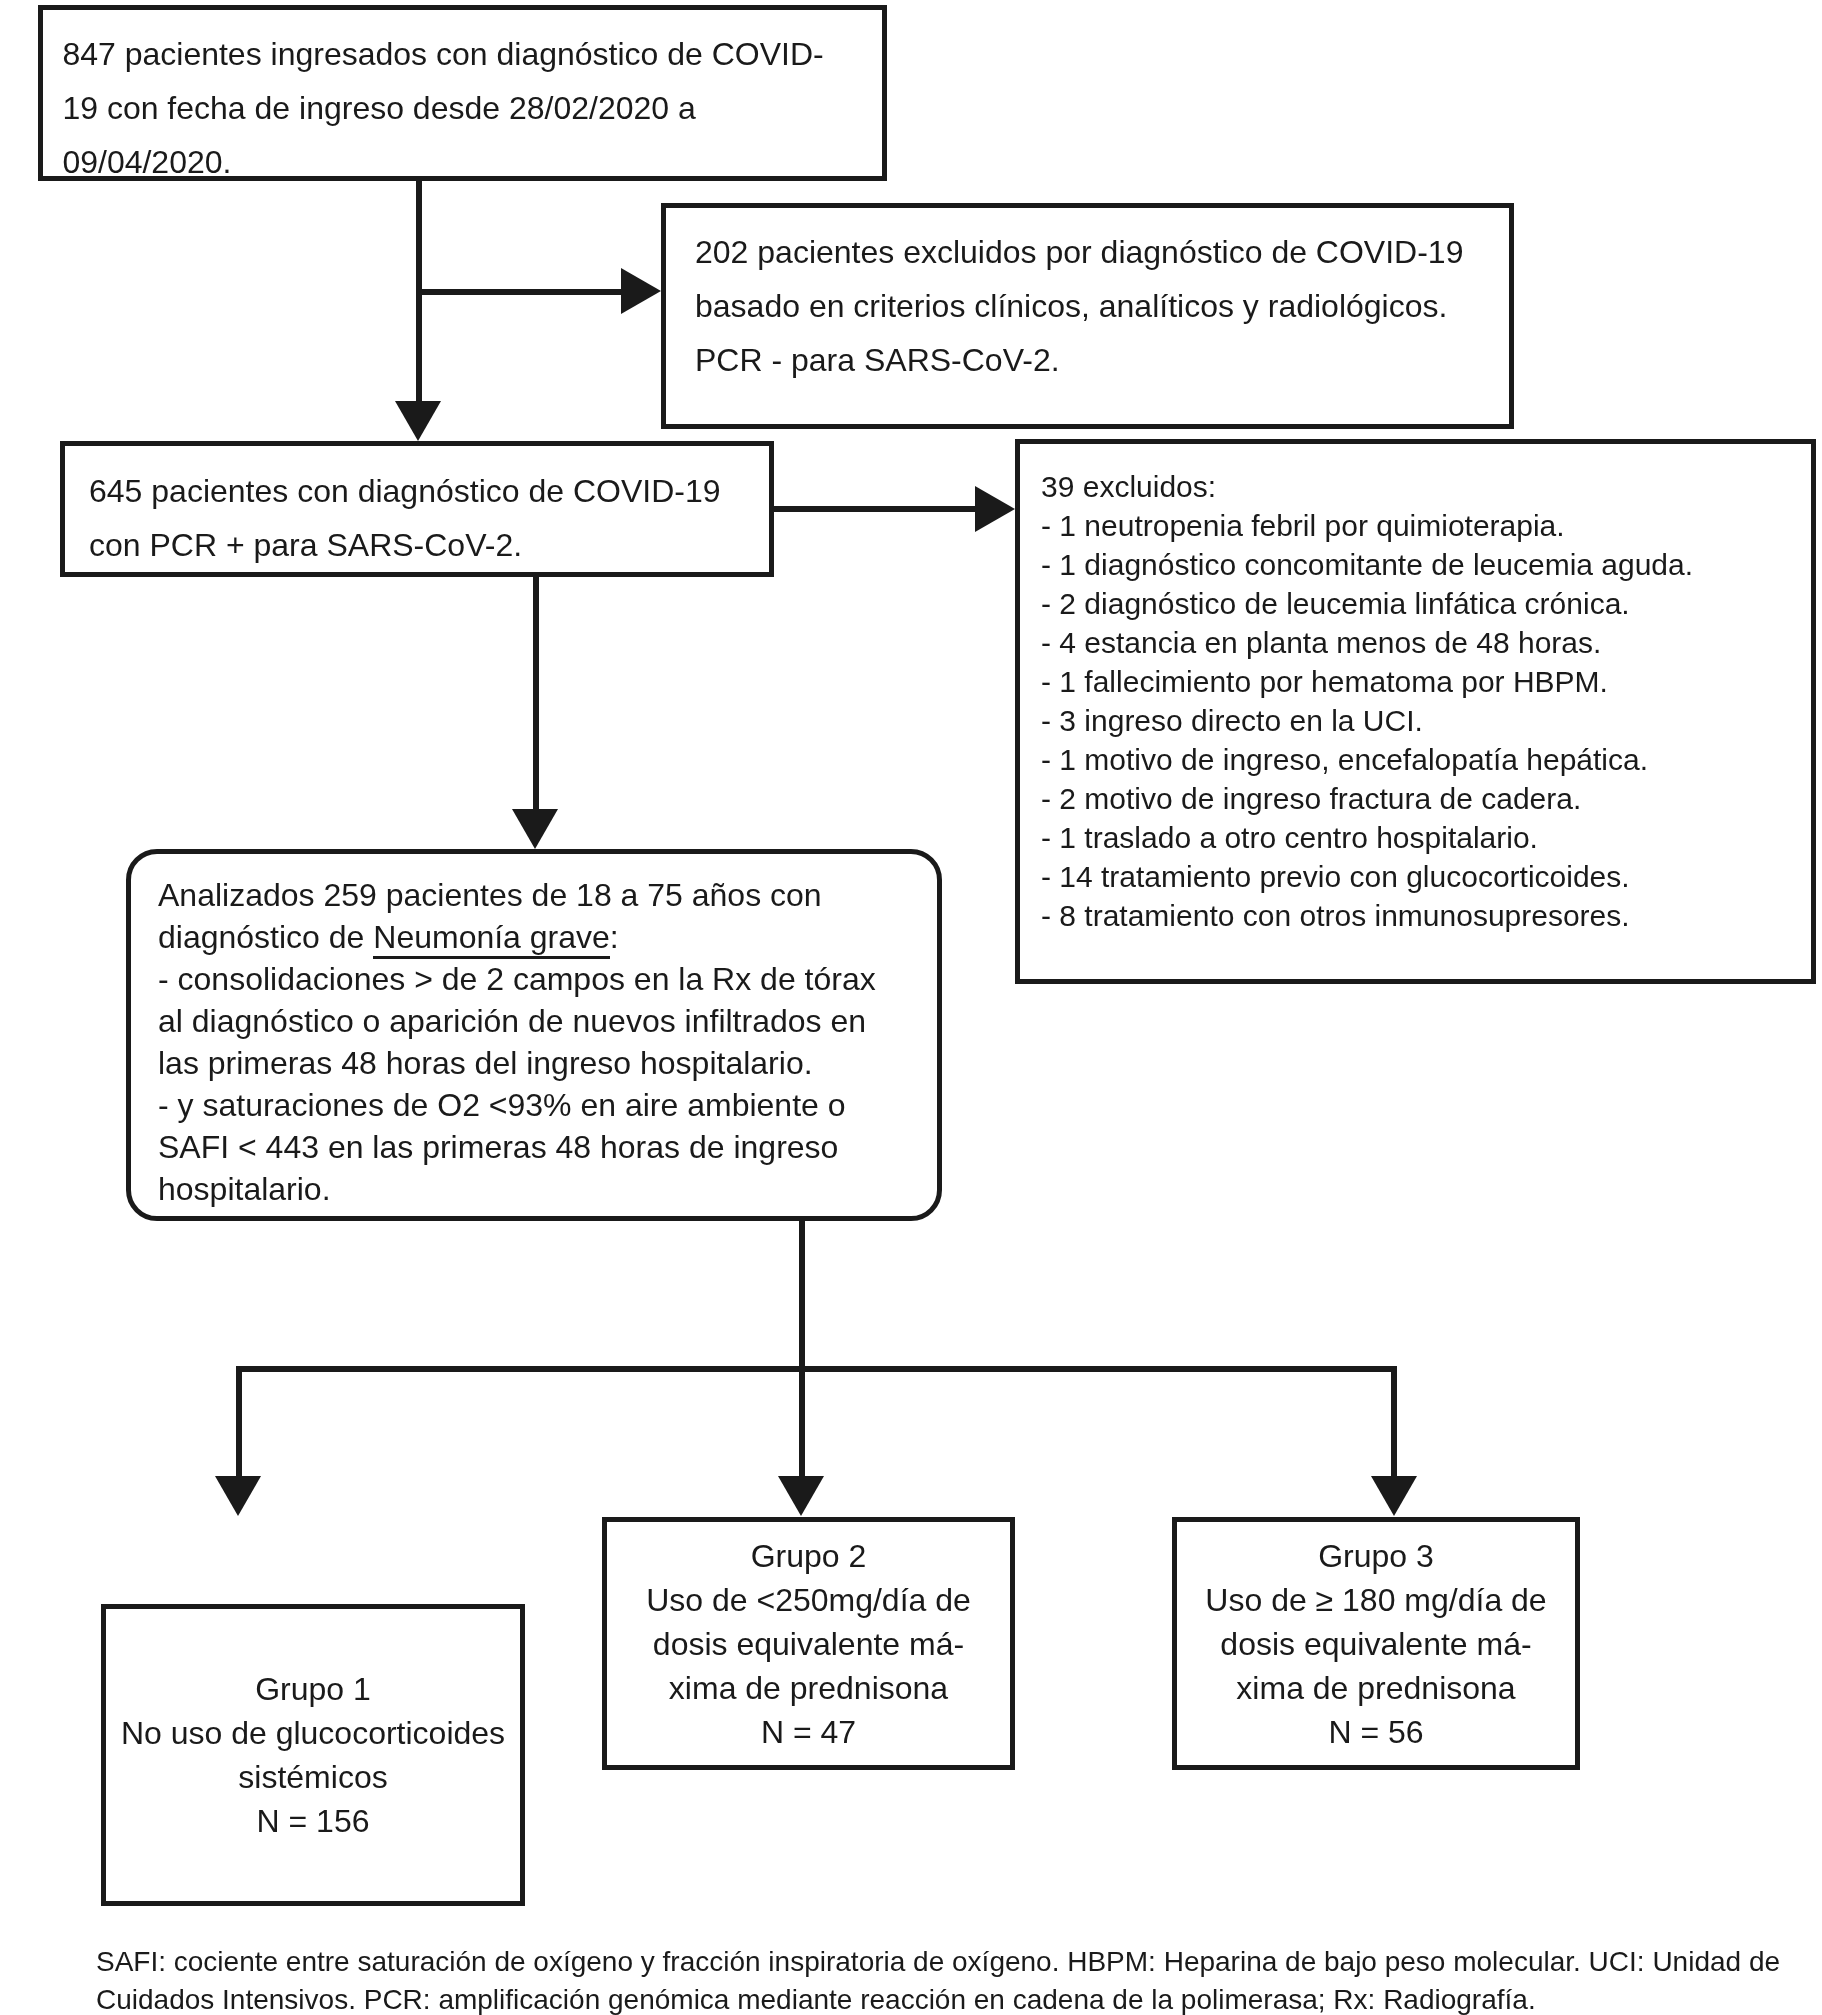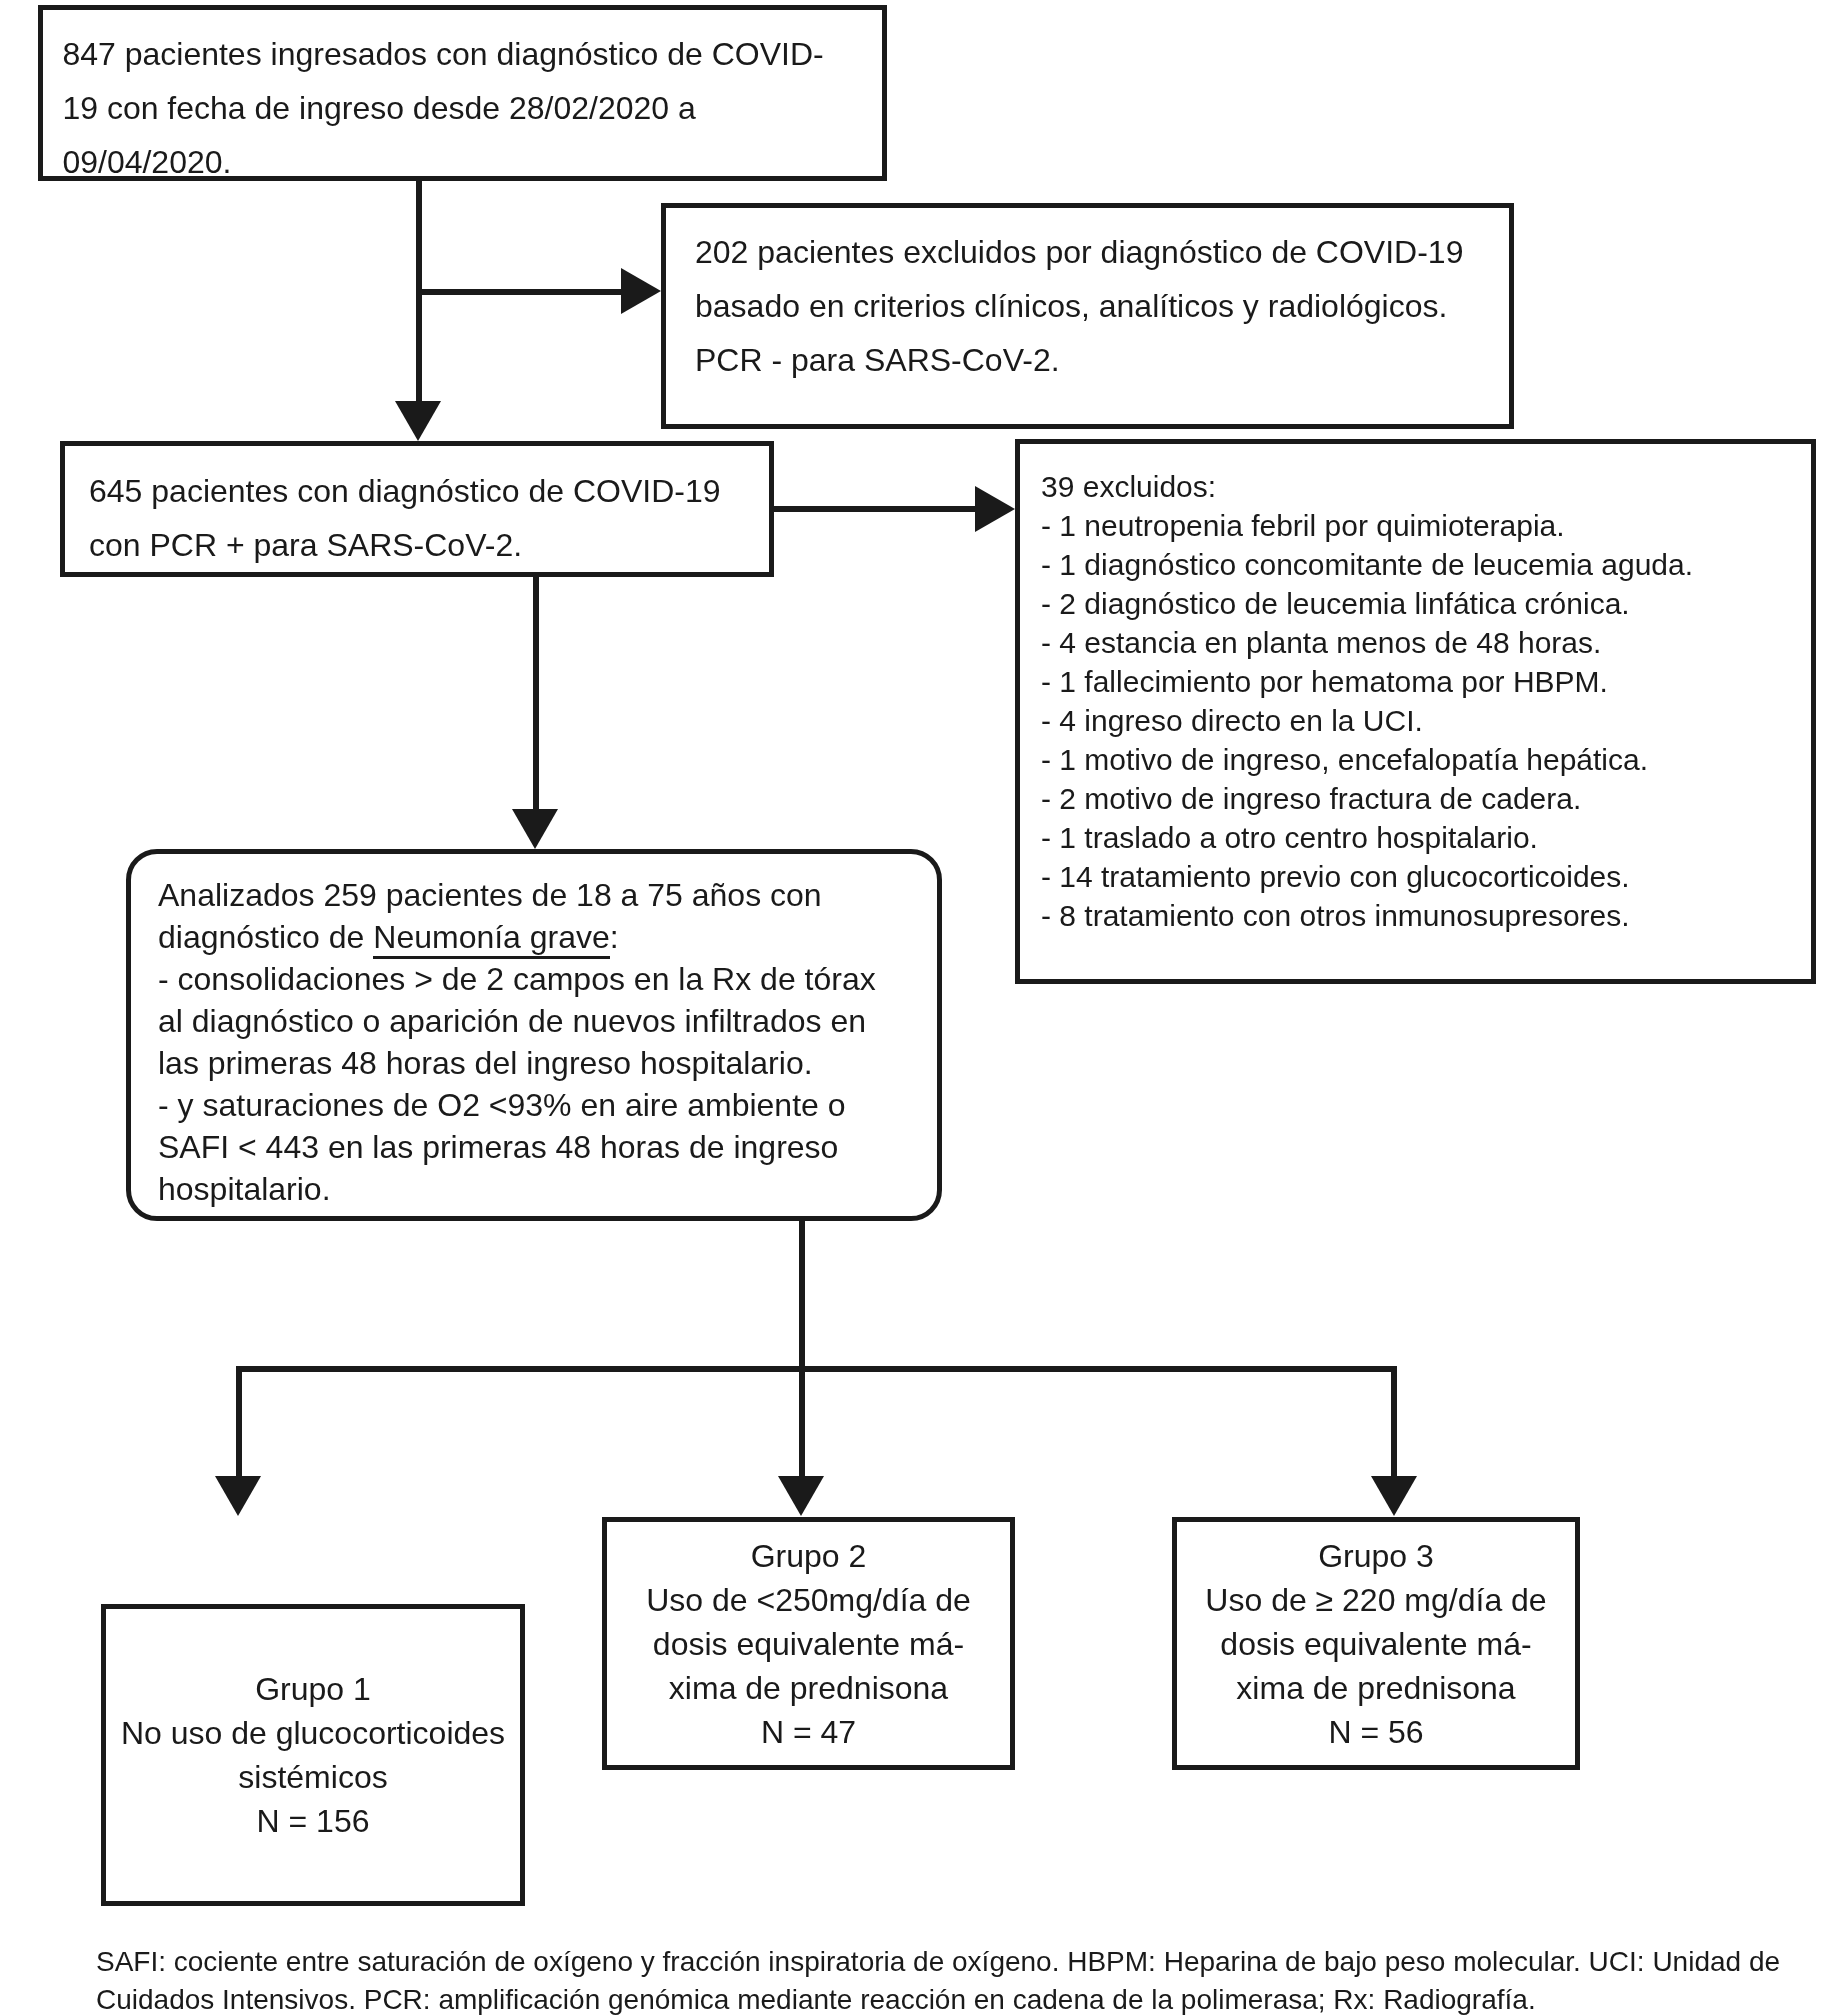--- a/index.html
+++ b/index.html
@@ -80,21 +80,21 @@
     <div class="line">con PCR + para SARS-CoV-2.</div>
   </div>
 
   <div class="box t64" id="box-excluded-39">
     <div class="line">39 excluidos:</div>
     <div class="line">- 1 neutropenia febril por quimioterapia.</div>
     <div class="line">- 1 diagnóstico concomitante de leucemia aguda.</div>
     <div class="line">- 2 diagnóstico de leucemia linfática crónica.</div>
     <div class="line">- 4 estancia en planta menos de 48 horas.</div>
     <div class="line">- 1 fallecimiento por hematoma por HBPM.</div>
-    <div class="line">- 4 ingreso directo en la UCI.</div>
+    <div class="line">- 3 ingreso directo en la UCI.</div>
     <div class="line">- 1 motivo de ingreso, encefalopatía hepática.</div>
     <div class="line">- 2 motivo de ingreso fractura de cadera.</div>
     <div class="line">- 1 traslado a otro centro hospitalario.</div>
     <div class="line">- 14 tratamiento previo con glucocorticoides.</div>
     <div class="line">- 8 tratamiento con otros inmunosupresores.</div>
   </div>
 
   <div class="box t69" id="box-analyzed">
     <div class="line">Analizados 259 pacientes de 18 a 75 años con</div>
     <div class="line"><span>diagnóstico de </span><span class="u">Neumonía grave</span><span>:</span></div>
@@ -116,21 +116,21 @@
   <div class="box group" id="box-group-2">
     <div class="line">Grupo 2</div>
     <div class="line">Uso de &lt;250mg/día de</div>
     <div class="line">dosis equivalente má-</div>
     <div class="line">xima de prednisona</div>
     <div class="line">N = 47</div>
   </div>
 
   <div class="box group" id="box-group-3">
     <div class="line">Grupo 3</div>
-    <div class="line">Uso de ≥ 220 mg/día de</div>
+    <div class="line">Uso de ≥ 180 mg/día de</div>
     <div class="line">dosis equivalente má-</div>
     <div class="line">xima de prednisona</div>
     <div class="line">N = 56</div>
   </div>
 
   <div class="vline" style="left:416px;top:180px;width:5.5px;height:226px;"></div>
   <div class="arrow-down" style="left:395px;top:401px;"></div>
 
   <div class="hline" style="left:416px;top:289px;width:207px;height:5.5px;"></div>
   <div class="arrow-right" style="left:621px;top:268px;"></div>

